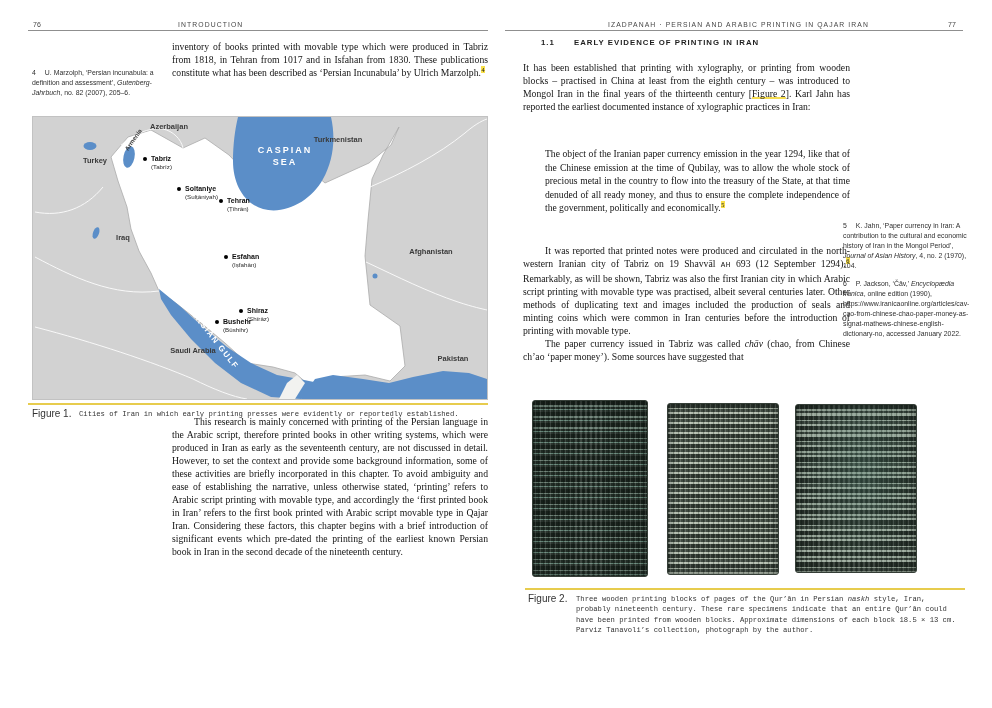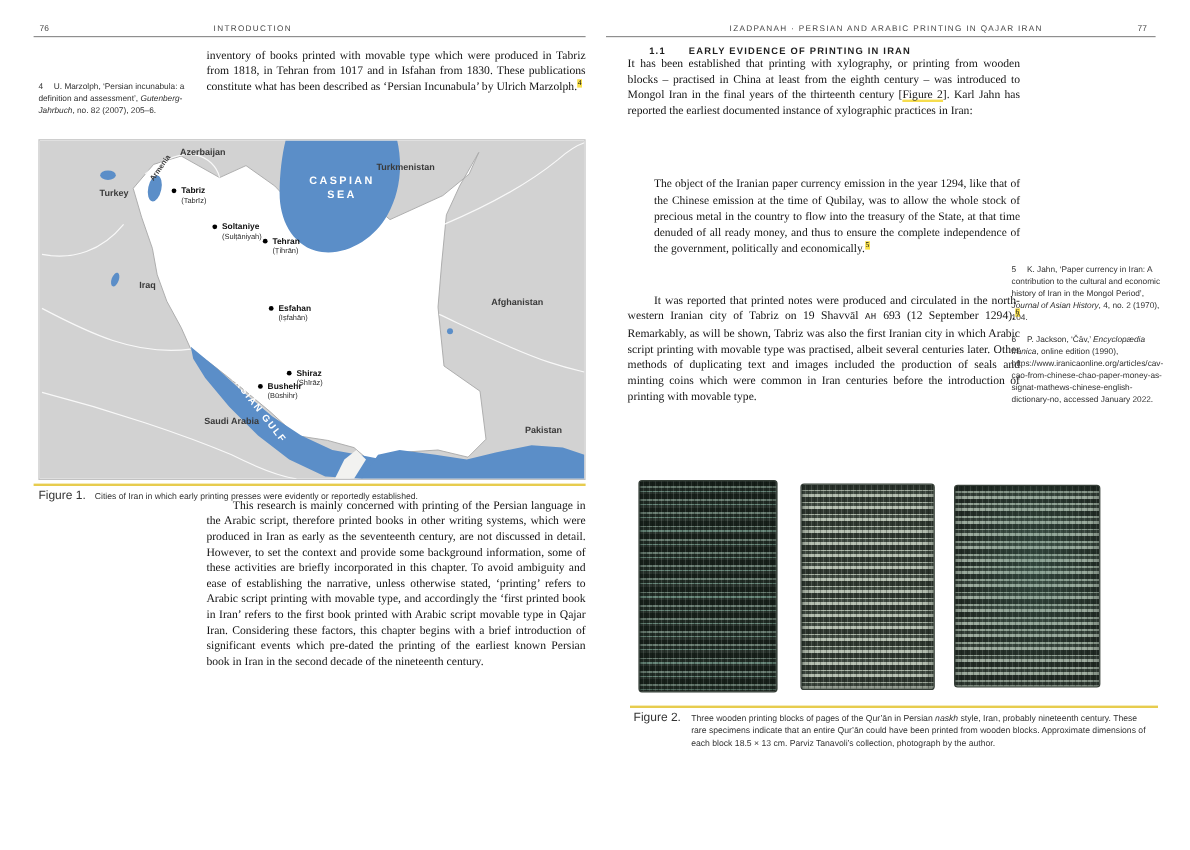--- a/index.html
+++ b/index.html
@@ -33,21 +33,21 @@
 
   
   .sec-head { position:absolute; font-family:"Liberation Sans", sans-serif; font-weight:bold;
               font-size:7.8px; letter-spacing:1px; color:#1e1e1e; white-space:nowrap; }
   .sec-head .sec-num { display:inline-block; width:33px; }
 
   
   .yrule { position:absolute; height:1.6px; background:#e7cc4e; }
   .cap-label { position:absolute; font-family:"Liberation Sans", sans-serif; font-size:10px;
                line-height:10.3px; color:#333; }
-  .cap-text  { position:absolute; font-family:Liberation Sans, sans-serif; font-size:7.2px;
+  .cap-text  { position:absolute; font-family:Liberation Mono, monospace; font-size:7.2px;
                line-height:10.3px; color:#333; }
 
   
   .map-fig { position:absolute; left:32px; top:116px; width:456px; height:284px;
              border:1px solid #c2c2c2; }
   .map-fig svg { display:block; }
   text.country { font-family:"Liberation Sans", sans-serif; font-size:7.5px; font-weight:bold; fill:#3a3a3a; }
   text.sea-big { font-family:"Liberation Sans", sans-serif; font-size:9px; font-weight:bold;
                  fill:#ffffff; letter-spacing:2px; }
   text.sea-rot { font-family:"Liberation Sans", sans-serif; font-size:8px; font-weight:bold;
@@ -173,28 +173,29 @@
   <div class="bodytext" style="left:172px; top:415px; width:316px;">
     <p class="ind"><span>This research is mainly concerned with printing of the Persian language in the Arabic script, therefore printed books in other writing systems, which were produced in Iran as early as the seventeenth century, are not discussed in detail. However, to set the context and provide some background information, some of these activities are briefly incorporated in this chapter. To avoid ambiguity and ease of establishing the narrative, unless otherwise stated, ‘printing’ refers to Arabic script printing with movable type, and accordingly the ‘first printed book in Iran’ refers to the first book printed with Arabic script movable type in Qajar Iran. Considering these factors, this chapter begins with a brief introduction of significant events which pre-dated the printing of the earliest known Persian book in Iran in the second decade of the nineteenth century.</span></p>
   </div>
 
   <span class="run-head" style="left:608px;">IZADPANAH · PERSIAN AND ARABIC PRINTING IN QAJAR IRAN</span>
   <span class="pagenum" style="left:948px;">77</span>
   <div class="head-rule" style="left:505px; width:458px;"></div>
 
   <h2 class="sec-head" style="left:541px; top:38px;"><span class="sec-num">1.1</span><span>EARLY EVIDENCE OF PRINTING IN IRAN</span></h2>
 
-  <div class="bodytext" style="left:523px; top:47px; width:327px;">
+  <div class="bodytext" style="left:523px; top:61px; width:327px;">
     <p><span>It has been established that printing with xylography, or printing from wooden blocks – practised in China at least from the eighth century – was introduced to Mongol Iran in the final years of the thirteenth century [</span><span class="flink">Figure 2</span><span>]. Karl Jahn has reported the earliest documented instance of xylographic practices in Iran:</span></p>
   </div>
 
   <blockquote class="quote" style="left:545px; top:147px; width:305px;"><span>The object of the Iranian paper currency emission in the year 1294, like that of the Chinese emission at the time of Qubilay, was to allow the whole stock of precious metal in the country to flow into the treasury of the State, at that time denuded of all ready money, and thus to ensure the complete independence of the government, politically and economically.</span><span class="sup hl">5</span></blockquote>
 
   <div class="bodytext" style="left:523px; top:244px; width:327px;">
     <p class="ind"><span>It was reported that printed notes were produced and circulated in the north-western Iranian city of Tabriz on 19 Shavvāl </span><span class="sc">AH</span><span> 693 (12 September 1294).</span><span class="sup hl">6</span><span> Remarkably, as will be shown, Tabriz was also the first Iranian city in which Arabic script printing with movable type was practised, albeit several centuries later. Other methods of duplicating text and images included the production of seals and minting coins which were common in Iran centuries before the introduction of printing with movable type.</span></p>
+    <p class="ind"><span>The paper currency issued in Tabriz was called </span><span class="i">chāv</span><span> (chao, from Chinese ch’ao ‘paper money’). Some sources have suggested that</span></p>
   </div>
 
   <p class="mnote" style="left:843px; top:221px; width:127px;"><span class="num">5</span><span><span>K. Jahn, ‘Paper currency in Iran: A contribution to the cultural and economic history of Iran in the Mongol Period’, </span><span class="i">Journal of Asian History</span><span>, 4, no. 2 (1970), 104.</span></span></p>
   <p class="mnote" style="left:843px; top:279px; width:127px;"><span class="num">6</span><span><span>P. Jackson, ‘Čāv,’ </span><span class="i">Encyclopædia Iranica</span><span>, online edition (1990), https://www.iranicaonline.org/articles/cav-cao-from-chinese-chao-paper-money-as-signat-mathews-chinese-english-dictionary-no, accessed January 2022.</span></span></p>
 
   <figure class="blocks-fig">
     <div class="wblock b1"></div>
     <div class="wblock b2"></div>
     <div class="wblock b3"></div>
   </figure>

